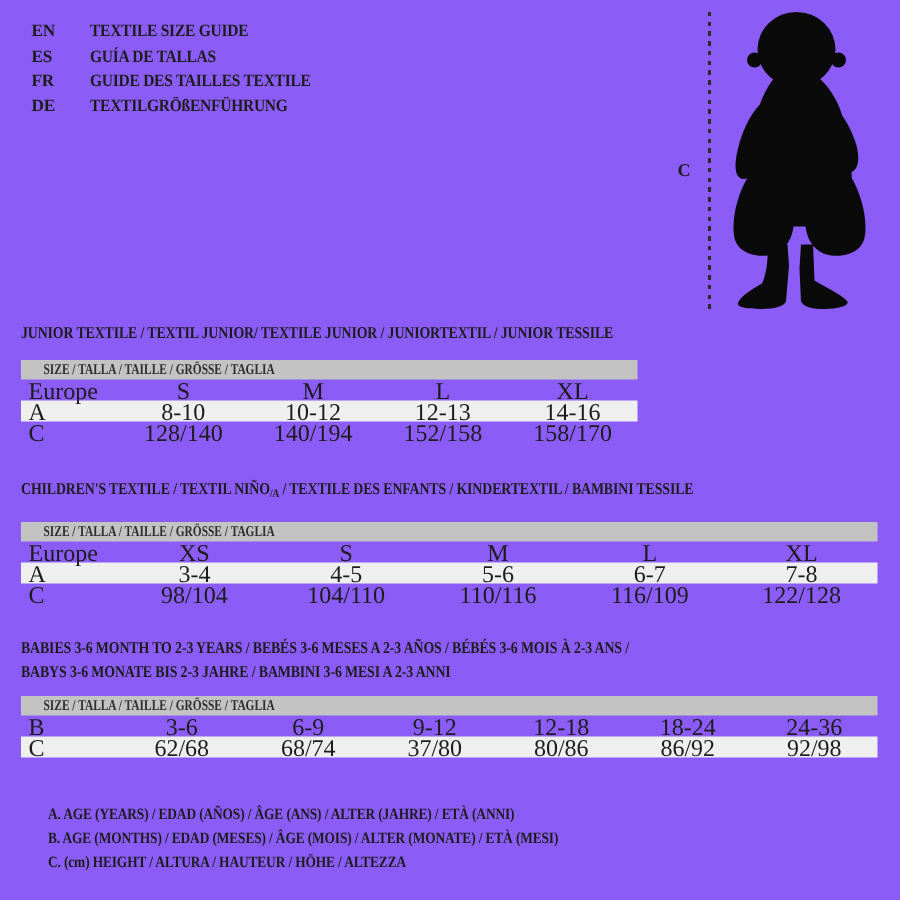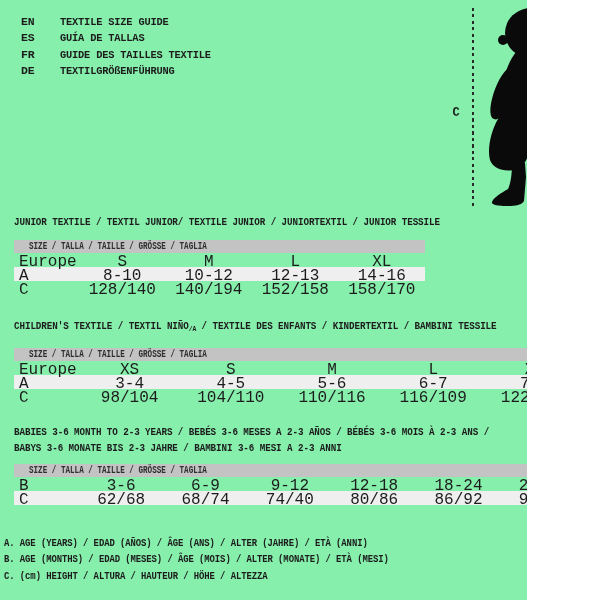--- a/index.html
+++ b/index.html
@@ -1,18 +1,18 @@
 <!DOCTYPE html>
 <html><head>
 <meta charset="utf-8">
 <style>
   html,body { margin:0; padding:0; background:#ffffff; }
   .canvas {
-    position:relative; width:527px; height:600px; background:#86efac;
-    font-family:Liberation Mono, monospace; color:#1c1c1c; overflow:hidden;
+    position:relative; width:600px; height:600px; background:#8b5cf6;
+    font-family:Liberation Serif, serif; color:#1c1c1c; overflow:hidden;
   }
   .cond { display:inline-block; transform-origin:0 50%; white-space:nowrap; }
 
   
   .lang-list { position:absolute; left:21px; top:13px; }
   .lang-row { display:flex; height:16.5px; align-items:center; font-weight:bold; font-size:11.5px; }
   .lang-code { width:39px; letter-spacing:-0.2px; }
   .lang-title { transform:scaleX(0.9); letter-spacing:-0.2px; }
 
   
@@ -40,21 +40,21 @@
   .trow.alt { background:#efefef; }
   .rlabel { padding-left:5px; text-align:left; }
   .cell { text-align:center; }
   .junior { width:411px; }
   .junior .trow { grid-template-columns:65px repeat(4,1fr); }
   .wide { width:571px; }
   .cols5 .trow { grid-template-columns:65px repeat(5,1fr); }
   .cols6 .trow { grid-template-columns:65px repeat(6,1fr); }
 
   
-  .footnotes { position:absolute; left:4px; top:535px; }
+  .footnotes { position:absolute; left:32px; top:535px; }
   .footnote-line { height:16.3px; display:flex; align-items:center; }
   .footnote-text { font-size:10.5px; font-weight:bold; transform:scaleX(0.85); letter-spacing:-0.1px; }
 </style>
 </head>
 <body>
 
 <div class="canvas">
 
   <div class="lang-list">
     <div class="lang-row">
@@ -164,21 +164,21 @@
       <span class="cell">6-9</span>
       <span class="cell">9-12</span>
       <span class="cell">12-18</span>
       <span class="cell">18-24</span>
       <span class="cell">24-36</span>
     </div>
     <div class="trow alt">
       <span class="rlabel">C</span>
       <span class="cell">62/68</span>
       <span class="cell">68/74</span>
-      <span class="cell">74/40</span>
+      <span class="cell">37/80</span>
       <span class="cell">80/86</span>
       <span class="cell">86/92</span>
       <span class="cell">92/98</span>
     </div>
   </div>
 
   <div class="footnotes">
     <div class="footnote-line">
       <span class="footnote-text cond">A. AGE (YEARS) / EDAD (AÑOS) / ÂGE (ANS) / ALTER (JAHRE) / ETÀ (ANNI)</span>
     </div>

